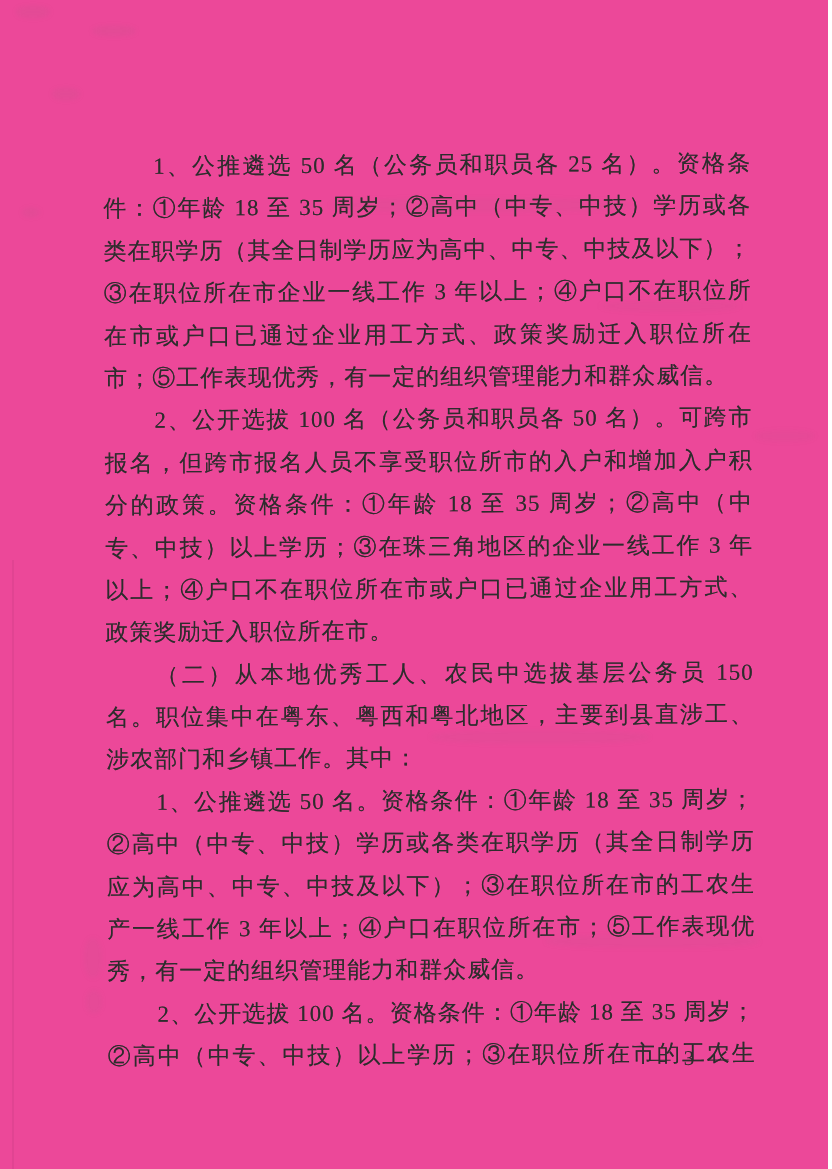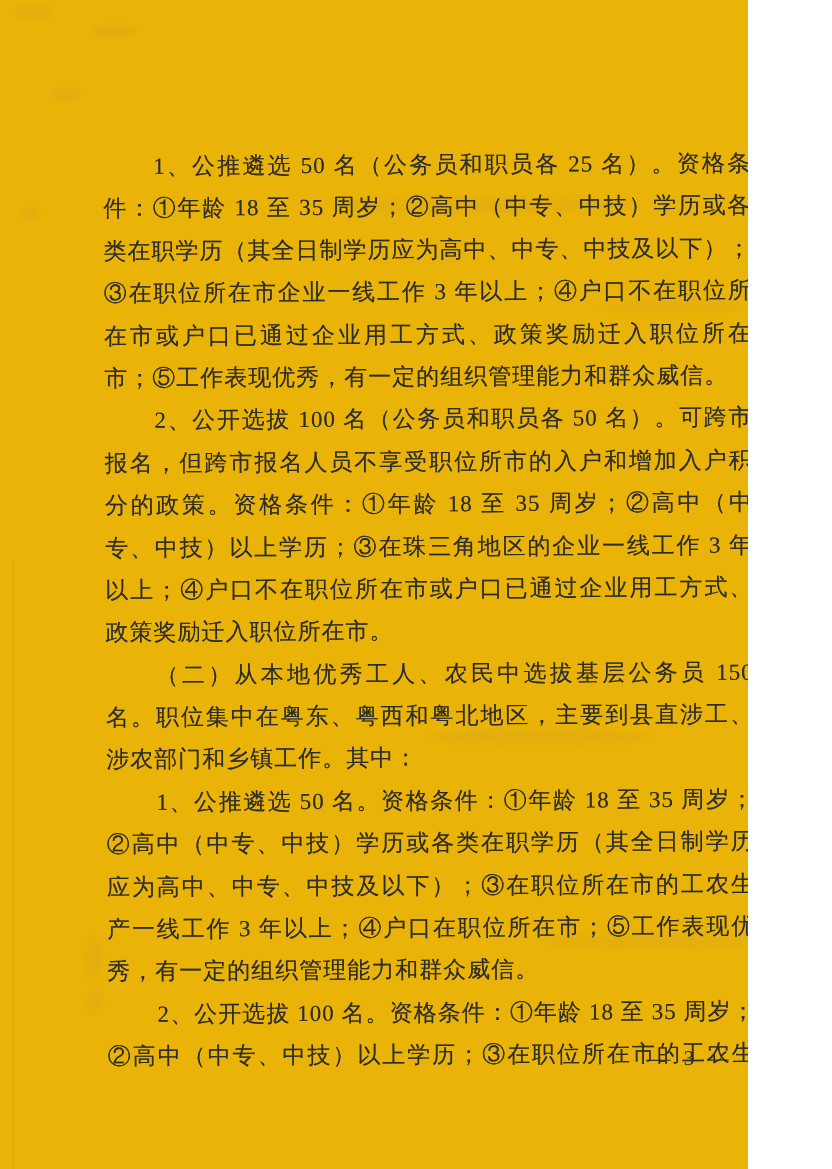--- a/index.html
+++ b/index.html
@@ -2,23 +2,23 @@
 <html><head>
 <meta charset="utf-8">
 <style>
   html, body {
     margin: 0;
     padding: 0;
     background: #ffffff;
   }
   .page {
     position: relative;
-    width: 748px;
+    width: 828px;
     height: 1169px;
-    background: #eab308;
+    background: #ec4899;
     overflow: hidden;
     font-family: "Liberation Serif", "DejaVu Serif", serif;
   }
   
   .text-block {
     position: absolute;
     left: 103px;
     top: 146px;
     width: 648px;
     color: #2d2d2d;

